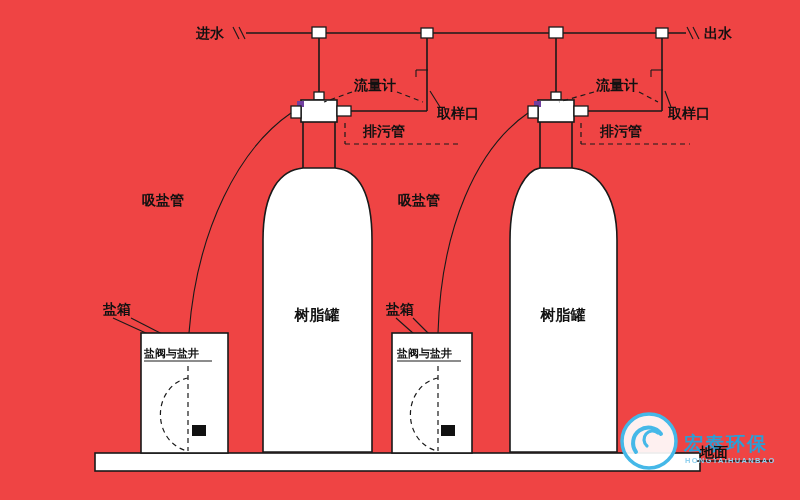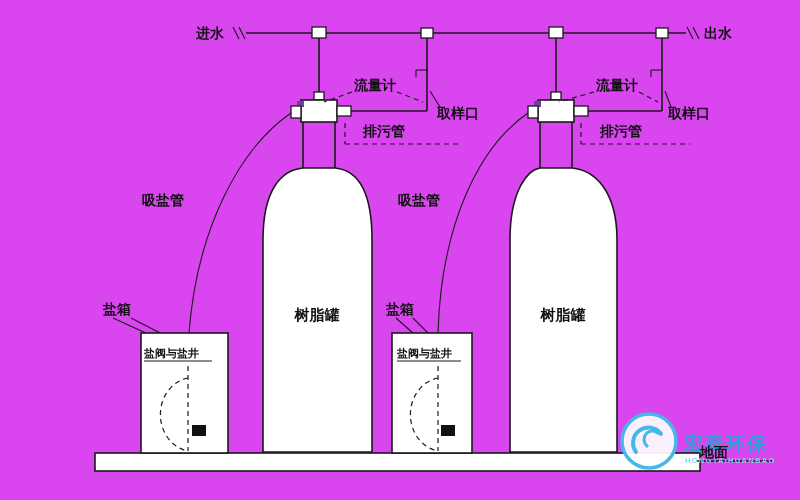--- a/index.html
+++ b/index.html
@@ -1,16 +1,16 @@
 <!DOCTYPE html>
 <html><head>
 <meta charset="utf-8">
 <style>
   html,body{margin:0;padding:0;background:#fff;}
-  .stage{position:relative;width:800px;height:500px;background:#d946ef;overflow:hidden;
+  .stage{position:relative;width:800px;height:500px;background:#ef4444;overflow:hidden;
          font-family:"Liberation Sans", sans-serif;}
   svg text{font-family:"Liberation Sans", sans-serif;fill:#111;font-weight:700;}
   .lbl{font-size:14px;}
   .lbl-sm{font-size:11px;}
   .tank-lbl{font-size:15px;}
   .logo-name{font-size:19px;fill:#2b9fd6;letter-spacing:2px;}
   .logo-pinyin{font-size:7.5px;fill:#8fd0ee;letter-spacing:1.3px;}
   .ln{stroke:#1a1a1a;stroke-width:1.6;fill:none;}
   .thin{stroke:#1a1a1a;stroke-width:1.1;fill:none;}
   .dash{stroke:#1a1a1a;stroke-width:1.2;fill:none;stroke-dasharray:5 4;}

